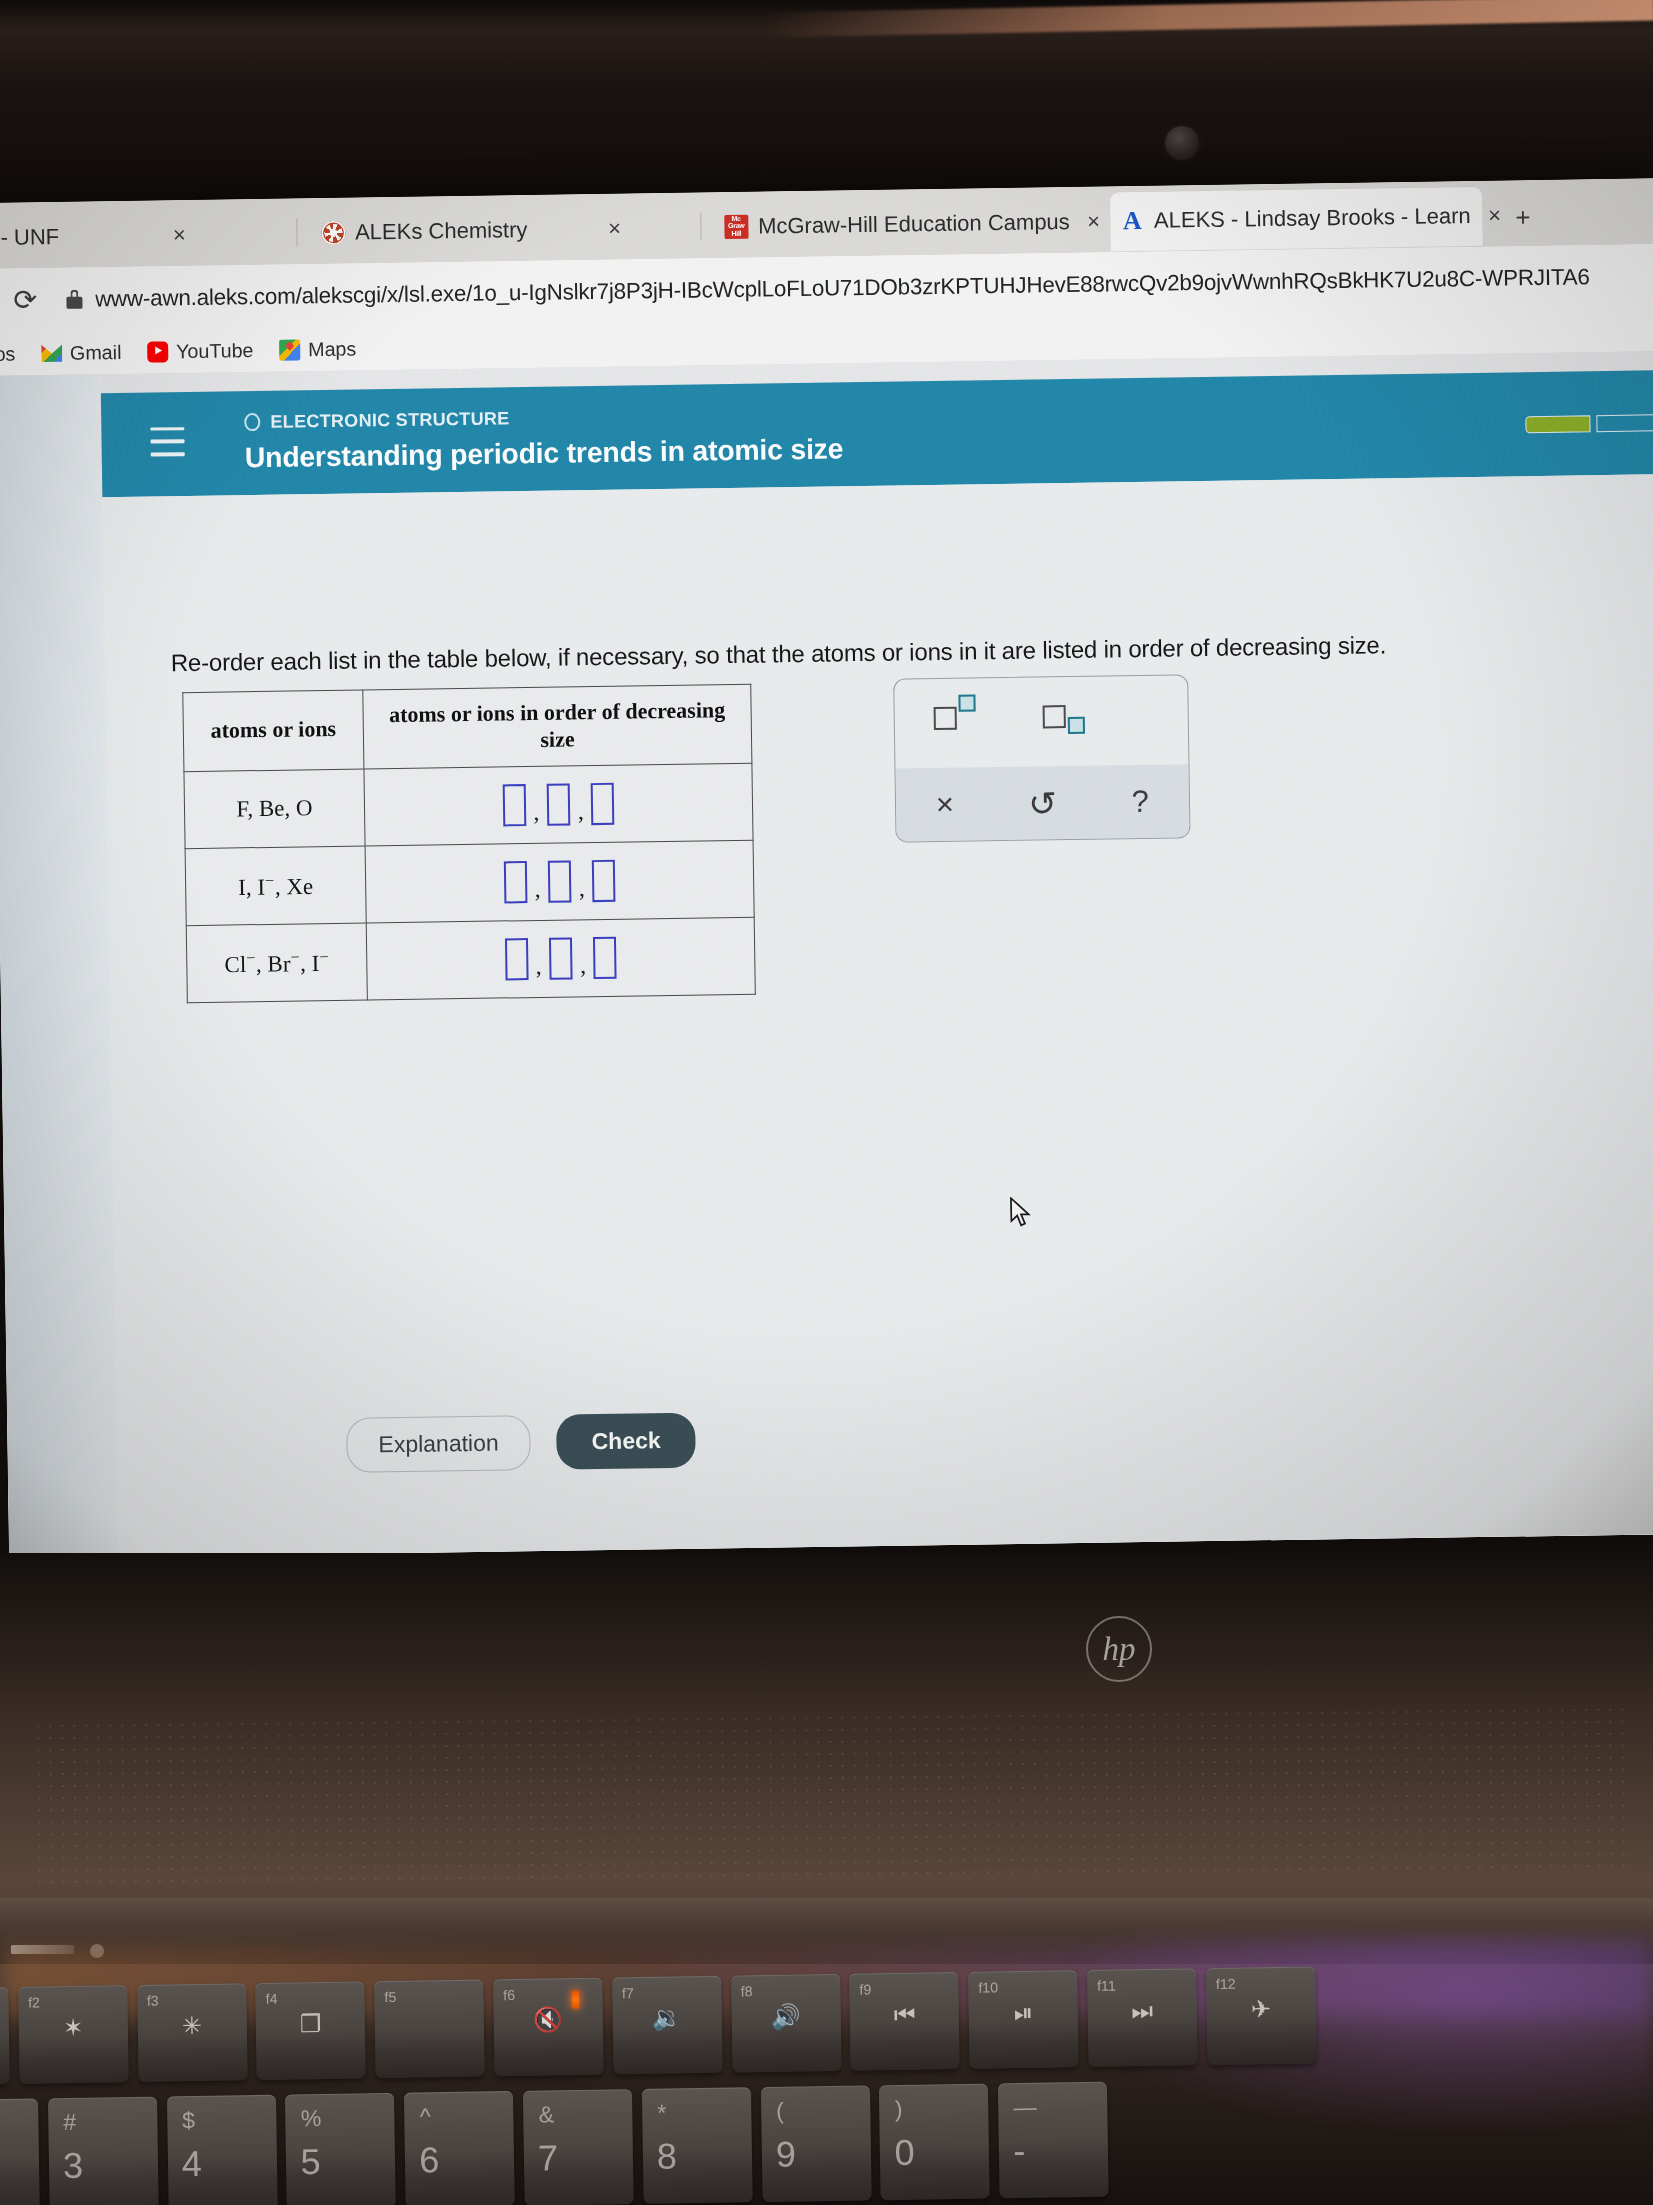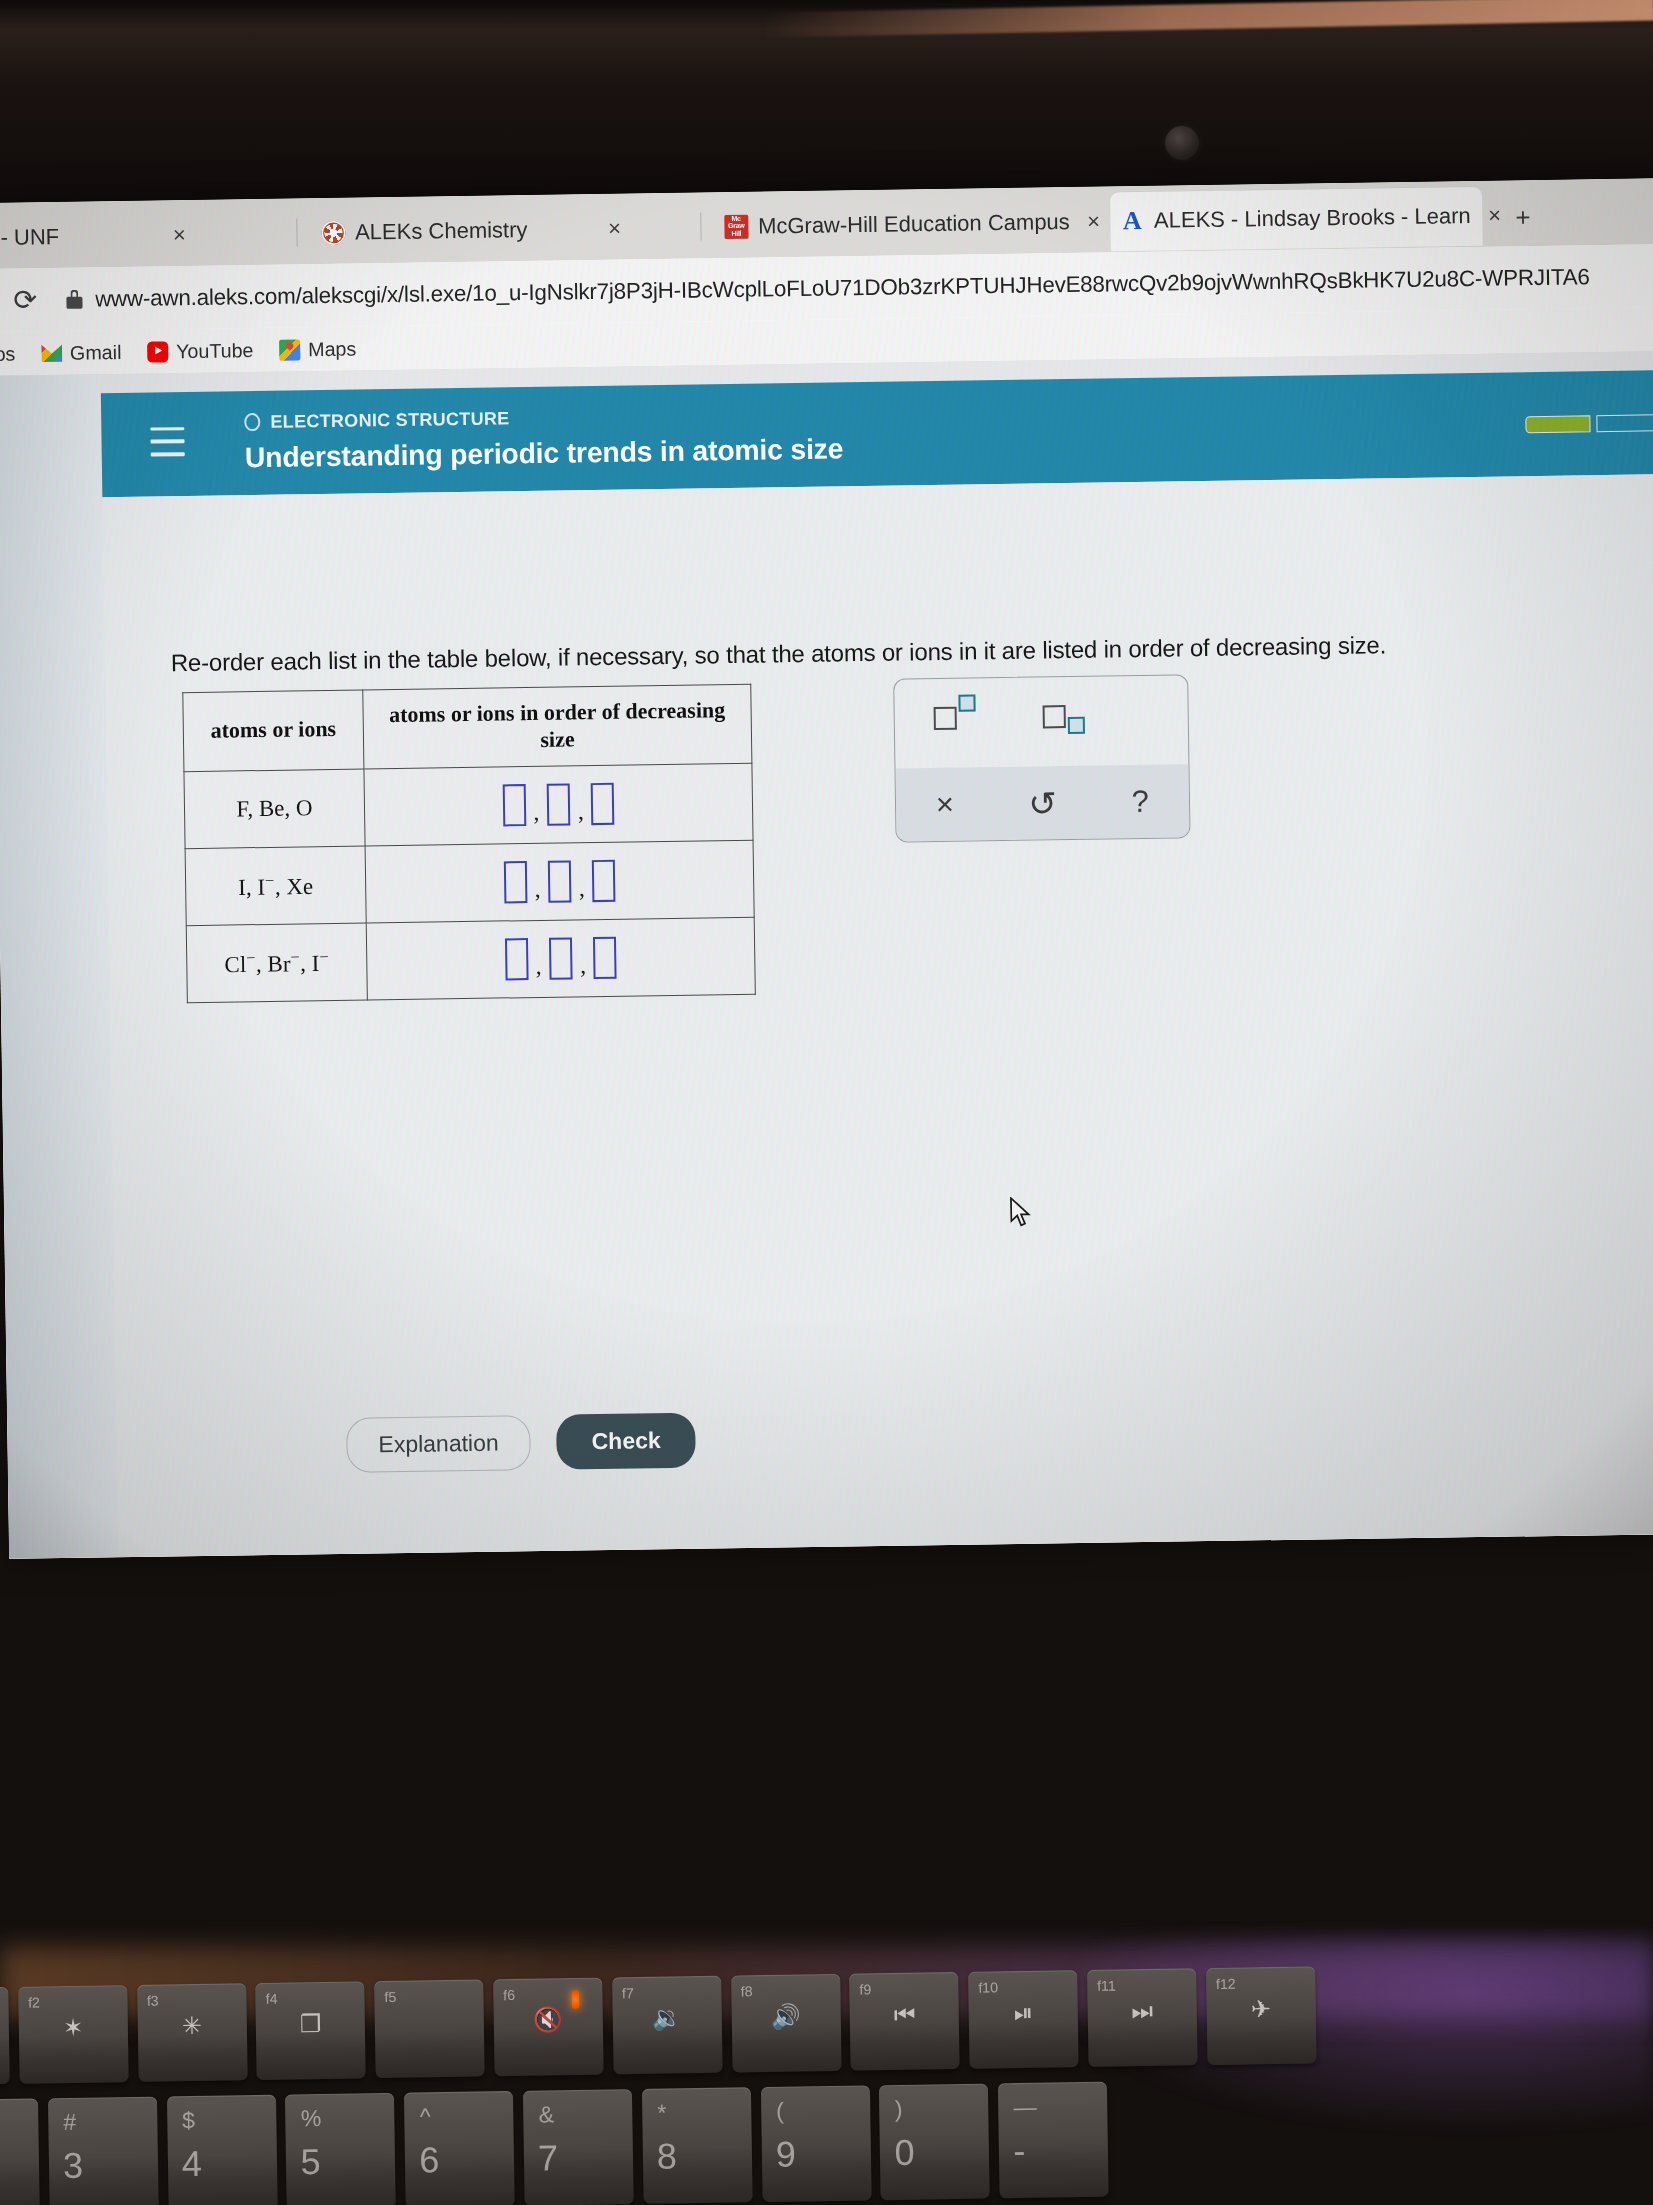--- a/index.html
+++ b/index.html
@@ -470,20 +470,27 @@
 
     <svg class="cursor" width="24" height="32" viewBox="0 0 22 29">
       <path d="M1 1 L1 22 L6.5 17 L10 26 L13.5 24.5 L10 16 L17 16 Z" fill="#f2f2f2" stroke="#1a1a1a" stroke-width="1.6"></path>
     </svg>
 
     <div class="moire"></div>
     <div class="vignette"></div>
   </div>
   </div>
 
+  <div class="chassis">
+    <div class="hp-logo">hp</div>
+    <div class="speaker-grille"></div>
+    <div class="chassis-edge"></div>
+    <div class="power-dash"></div>
+    <div class="power-led"></div>
+  </div>
 
   <div class="kb-glow"></div>
   <div class="kb-purple"></div>
 
   <div class="keyboard">
 
     <div class="keyrow fn" style="left:-77px;">
       <div class="key">
           <span class="lbl-ctr">?</span>
         </div>

